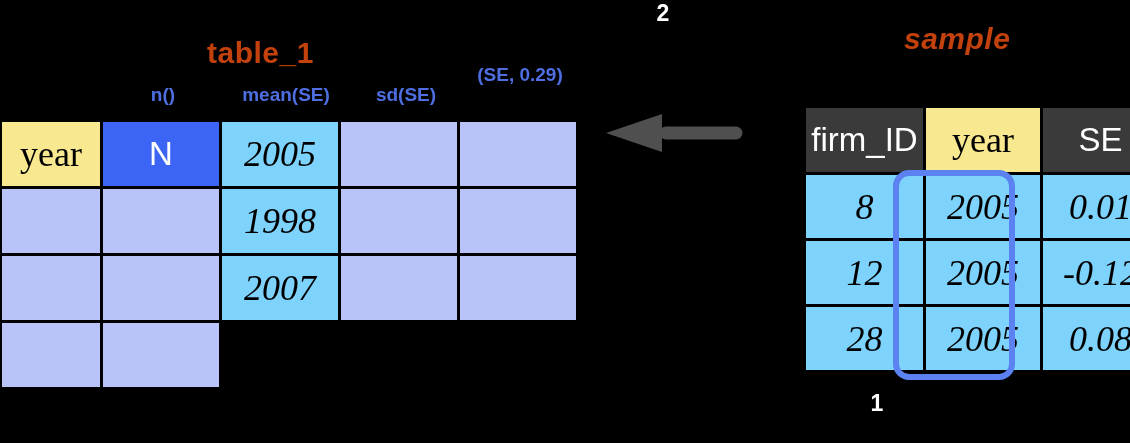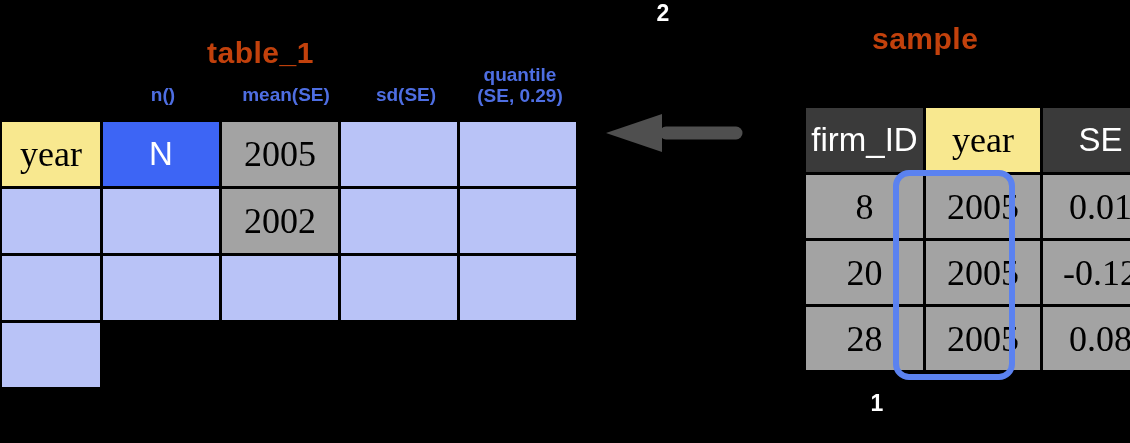--- a/index.html
+++ b/index.html
@@ -5,21 +5,21 @@
   html,body { margin:0; padding:0; background:#000; }
   .canvas {
     position:relative; width:1130px; height:443px; background:#000000;
     overflow:hidden; font-family:"Liberation Sans", sans-serif;
   }
   .title {
     position:absolute; font-weight:bold; font-size:30px;
     color:#c2410c; letter-spacing:0.5px;
   }
   .t1-title { left:207px; top:36px; width:250px; }
-  .s-title  { left:872px; top:22px; width:200px; }
+  .s-title  { left:904px; top:22px; width:200px;font-style:italic; }
 
   .ann {
     position:absolute; text-align:center; font-weight:bold; font-size:19px;
     line-height:21px; color:#4e6ee2;
   }
   .ann-n        { left:123px; top:84px;  width:80px;  }
   .ann-mean     { left:216px; top:84px;  width:140px; }
   .ann-sd       { left:336px; top:84px;  width:140px; }
   .ann-quantile { left:450px; top:64px;  width:140px; }
 
@@ -34,21 +34,21 @@
     grid-template-columns:117px 114px 115px;
     grid-template-rows:64px 63px 63px 63px;
     margin-left:28px;
   }
   .cell {
     display:flex; align-items:center; justify-content:center;
   }
   .cell-yellow { background:#f8e88f; color:#000; font-family:"Liberation Serif", serif; font-size:36px; }
   .cell-blue   { background:#3d65f5; color:#fff; font-size:33px; }
   .cell-lav    { background:#b9c3f7; }
-  .cell-gray   { background:#a3a3a3; color:#000; font-family:"Liberation Serif", serif; font-size:36px; }
+  .cell-gray   { background:#7dd3fc; color:#000; font-family:"Liberation Serif", serif; font-size:36px;font-style:italic; }
   .cell-dark   { background:#3a3a3a; color:#fff; font-size:33px; }
 
   .arrow-wrap { position:absolute; left:604px; top:112px; width:142px; height:42px; }
 
   .step-label {
     position:absolute; width:30px; text-align:center; color:#ffffff;
     font-weight:bold; font-size:23px;
   }
   .step2 { left:648px; top:0px; }
   .step1 { left:862px; top:390px; }
@@ -63,40 +63,40 @@
 <body>
 
 <div class="canvas">
 
   <div class="title t1-title">table_1</div>
 
   <div class="ann ann-n">n()</div>
   <div class="ann ann-sd">sd(SE)</div>
   <div class="ann ann-mean">mean(SE)</div>
   <div class="ann ann-quantile">
-    <div>quantile</div>
     <div>(SE, 0.29)</div>
   </div>
 
   <div class="grid table1">
     <div class="cell cell-yellow">year</div>
     <div class="cell cell-blue">N</div>
 
     <div class="cell cell-gray">2005</div>
     <div class="cell cell-lav"></div>
     <div class="cell cell-lav"></div>
     <div class="cell cell-lav"></div>
     <div class="cell cell-lav"></div>
 
-    <div class="cell cell-gray">2002</div>
+    <div class="cell cell-gray">1998</div>
     <div class="cell cell-lav"></div>
     <div class="cell cell-lav"></div>
     <div class="cell cell-lav"></div>
     <div class="cell cell-lav"></div>
 
+    <div class="cell cell-gray">2007</div>
     <div class="cell cell-lav"></div>
     <div class="cell cell-lav"></div>
     <div class="cell cell-lav"></div>
     <div class="cell cell-lav"></div>
   </div>
 
   <div class="arrow-wrap">
     <svg width="142" height="42" viewBox="0 0 142 42" xmlns="http://www.w3.org/2000/svg">
       <line x1="62" y1="21" x2="132" y2="21" stroke="#4f4f4f" stroke-width="13" stroke-linecap="round"></line>
       <polygon points="2,21 58,2 58,40" fill="#4f4f4f"></polygon>
@@ -110,21 +110,21 @@
 
   <div class="grid table2">
     <div class="cell cell-dark">firm_ID</div>
     <div class="cell cell-yellow">year</div>
     <div class="cell cell-dark">SE</div>
 
     <div class="cell cell-gray">8</div>
     <div class="cell cell-gray">2005</div>
     <div class="cell cell-gray">0.01</div>
 
-    <div class="cell cell-gray">20</div>
+    <div class="cell cell-gray">12</div>
     <div class="cell cell-gray">2005</div>
     <div class="cell cell-gray">-0.12</div>
 
     <div class="cell cell-gray">28</div>
     <div class="cell cell-gray">2005</div>
     <div class="cell cell-gray">0.08</div>
   </div>
 
   <div class="col-highlight"></div>
 

